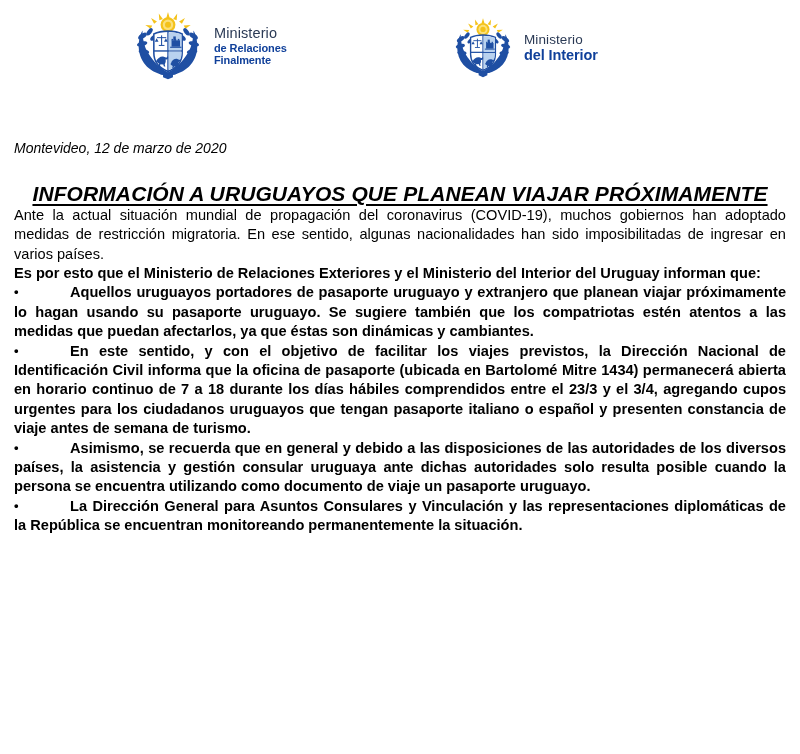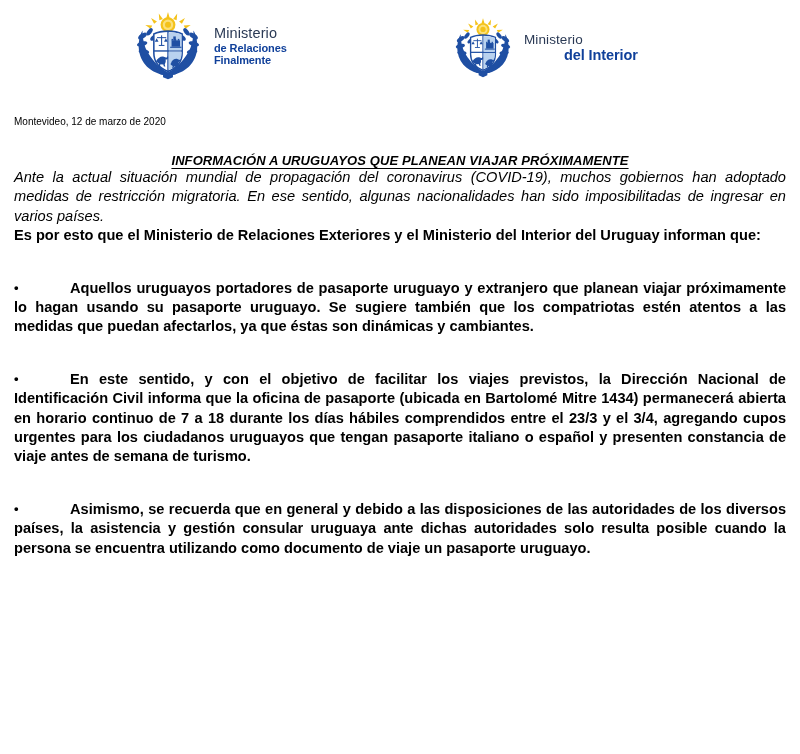--- a/index.html
+++ b/index.html
@@ -54,59 +54,59 @@
   }
   .logo-text .ln2,
   .logo-text .ln3 {
     font-size: 11px;
     font-weight: 700;
     color: #10409a;
     letter-spacing: -.1px;
     display: block;
   }
   .logo-minterior .logo-text .ln1 { font-size: 13.5px; }
-  .logo-minterior .logo-text .ln2 { font-size: 14.5px; margin-left: 40px; }
+  .logo-minterior .logo-text .ln2 { font-size: 14.5px; }
 
   
   .doc {
     padding: 0 14px 0 14px;
   }
   .dateline {
-    margin: 20px 0 0 0;
-    font-size: 10px;
+    margin: 44px 0 0 0;
+    font-size: 14px;
     line-height: 1.2;
+    font-style: italic;
   }
   .doc-title {
     margin: 25px 0 0 0;
     text-align: center;
-    font-size: 13px;
+    font-size: 21px;
     font-weight: 700;
     font-style: italic;
     text-decoration: underline;
     text-underline-offset: 3px;
     letter-spacing: .1px;
     padding-left: 12px;
     padding-right: 12px;
   }
   p.para {
     margin: 0;
     padding: 0;
     font-size: 14.6px;
     line-height: 1.33;
     text-align: justify;
     text-justify: inter-word;
   }
-  .sp-lg { margin-top: 28px; font-style: italic; }
+  .sp-lg { margin-top: 28px; }
   .sp-md { margin-top: 22px; font-weight: bold; }
   .sp-sm { margin-top: 20px; }
 
   p.bullet {
     position: relative;
     padding-left: 0;
-    margin-top: 33px;
   }
   p.bullet .bullet-mark {
     display: inline-block;
     width: 56px;
   }
   p.bullet .bullet-mark::before {
     content: "\2022";
     font-size: 13px;
     position: relative;
     top: -1px;
@@ -281,15 +281,16 @@
   <p class="para sp-lg">Ante la actual situación mundial de propagación del coronavirus (COVID-19), muchos gobiernos han adoptado medidas de restricción migratoria. En ese sentido, algunas nacionalidades han sido imposibilitadas de ingresar en varios países.</p>
 
   <p class="para sp-md">Es por esto que el Ministerio de Relaciones Exteriores y el Ministerio del Interior del Uruguay informan que:</p>
 
   <p class="para bullet sp-md"><span class="bullet-mark"></span><span>Aquellos uruguayos portadores de pasaporte uruguayo y extranjero que planean viajar próximamente lo hagan usando su pasaporte uruguayo. Se sugiere también que los compatriotas estén atentos a las medidas que puedan afectarlos, ya que éstas son dinámicas y cambiantes.</span></p>
 
   <p class="para bullet sp-md"><span class="bullet-mark"></span><span>En este sentido, y con el objetivo de facilitar los viajes previstos, la Dirección Nacional de Identificación Civil informa que la oficina de pasaporte (ubicada en Bartolomé Mitre 1434) permanecerá abierta en horario continuo de 7 a 18 durante los días hábiles  comprendidos entre el 23/3 y el 3/4, agregando cupos urgentes para los ciudadanos uruguayos que tengan pasaporte italiano o español y presenten constancia de viaje antes de semana de turismo.</span></p>
 
   <p class="para bullet sp-md"><span class="bullet-mark"></span><span>Asimismo, se recuerda que en general y debido a las disposiciones de las autoridades de los diversos países, la asistencia y gestión consular uruguaya ante dichas autoridades solo resulta posible cuando la persona se encuentra utilizando como documento de viaje un pasaporte uruguayo.</span></p>
 
+  <p class="para bullet sp-md"><span class="bullet-mark"></span><span>La Dirección General para Asuntos Consulares y Vinculación y las representaciones diplomáticas de la República se encuentran monitoreando permanentemente la situación.</span></p>
 
 
 </div>
 
 </body></html>

